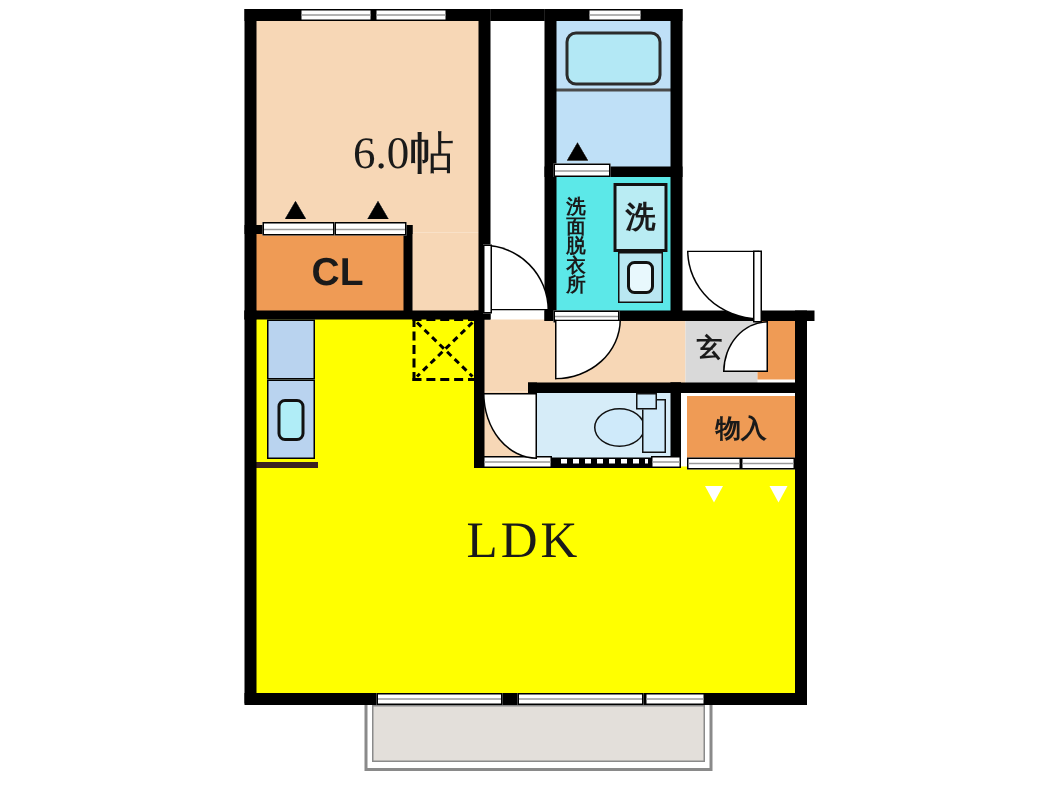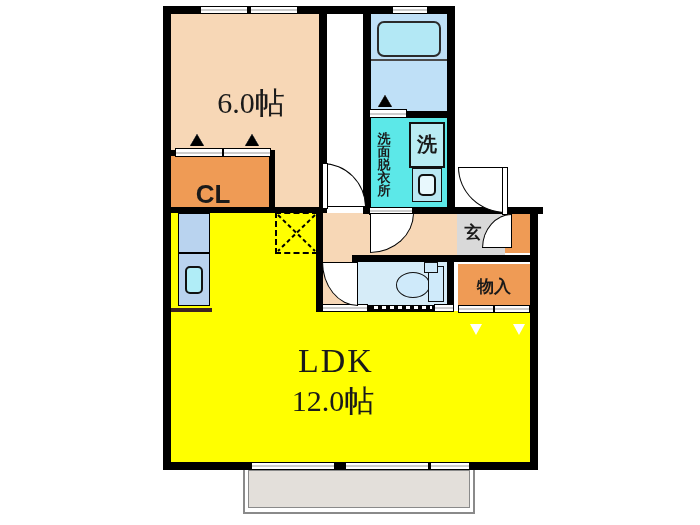--- a/index.html
+++ b/index.html
@@ -195,35 +195,34 @@
   <div class="swing tl" style="left:482px;top:214px;width:30px;height:34px;"></div>
 
   <div class="swing bl" style="left:322px;top:262px;width:36px;height:44px;"></div>
 
   <div class="triUp" style="left:190px;top:134px;"></div>
   <div class="triUp" style="left:245px;top:134px;"></div>
   <div class="triUp" style="left:378px;top:95px;"></div>
   <div class="triDn" style="left:470px;top:324px;"></div>
   <div class="triDn" style="left:513px;top:324px;"></div>
 
-  <div class="lbl t-area" style="left:186px;top:84px;width:130px;height:38px;">6.0帖</div>
-
-  <div class="lbl t-cl" style="left:168px;top:160px;width:90px;height:44px;margin-top:13px;">CL</div>
+  <div class="lbl t-area" style="left:204px;top:84px;width:130px;height:38px;">6.0帖</div>
+
+  <div class="lbl t-cl" style="left:180px;top:160px;width:90px;height:44px;">CL</div>
 
   <div class="vlbl t-sm" style="left:370px;top:118px;width:28px;height:92px;">
     <span>洗</span>
     <span>面</span>
     <span>脱</span>
     <span>衣</span>
     <span>所</span>
   </div>
 
   <div class="lbl t-wash" style="left:410px;top:126px;width:34px;height:36px;">洗</div>
 
   <div class="lbl t-md" style="left:457px;top:218px;width:32px;height:30px;">玄</div>
 
   <div class="lbl t-md" style="left:462px;top:272px;width:64px;height:30px;">物入</div>
 
-  <div class="lbl t-ldk" style="left:276px;top:340px;width:120px;height:42px;">LDK</div>
-  <div class="lbl t-ldka" style="left:262px;top:382px;width:142px;height:38px;">12.0帖</div>
+  <div class="lbl t-ldk" style="left:289px;top:340px;width:120px;height:42px;">LDK</div>
 
 
 </div>
 
 </body></html>

